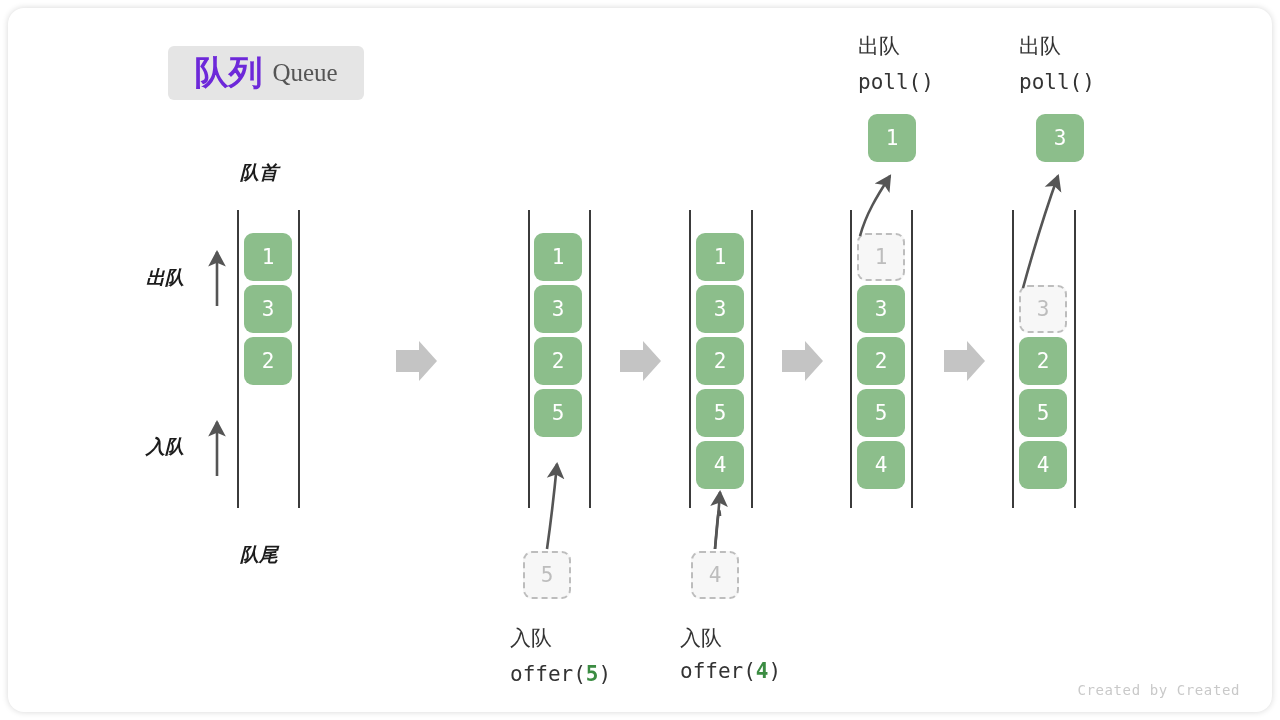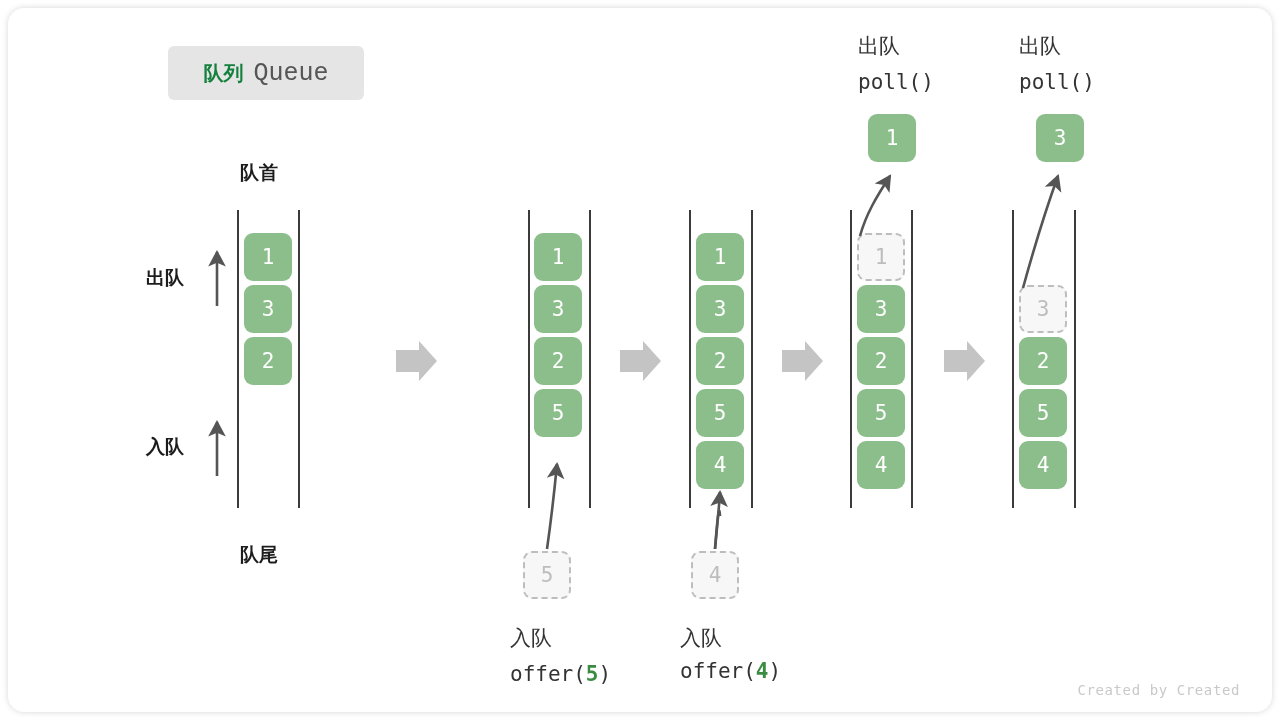--- a/index.html
+++ b/index.html
@@ -46,40 +46,41 @@
     width: 196px;
     height: 54px;
     background: #e5e5e5;
     border-radius: 6px;
     display: flex;
     align-items: center;
     justify-content: center;
     gap: 10px;
   }
   .title-cn {
-    font-size: 20px;
+    font-size: 34px;
     font-weight: bold;
-    color: #15803d;
+    color: #6d28d9;
     font-family: Liberation Serif, serif;
   }
   .title-en {
     font-size: 25px;
     color: #555555;
-    font-family: Liberation Mono, monospace;
+    font-family: Liberation Serif, serif;
   }
 
   
   .txt {
     position: absolute;
     white-space: pre;
   }
   .label-bold {
     font-size: 19px;
     font-weight: bold;
     color: #1c1c1c;
+    font-style: italic;
   }
   .op-label {
     font-size: 21px;
     color: #333333;
     line-height: 36px;
   }
   .mono {
     font-family: "DejaVu Sans Mono", "Liberation Mono", monospace;
   }
   .hl {

